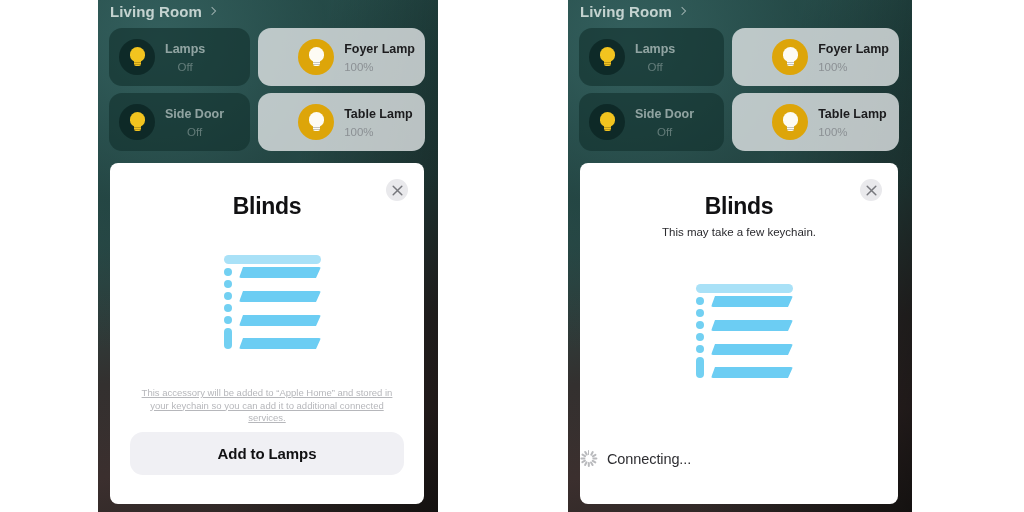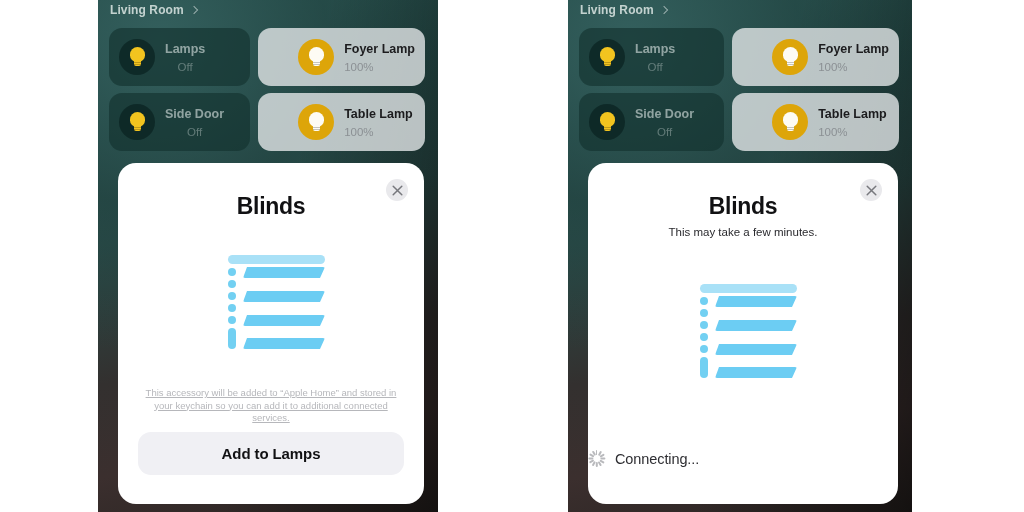--- a/index.html
+++ b/index.html
@@ -44,21 +44,21 @@
   .room-header {
     position: absolute;
     top: 3px;
     left: 12px;
     display: flex;
     align-items: center;
     gap: 7px;
     z-index: 3;
   }
   .room-title {
-    font-size: 12px;
+    font-size: 15px;
     font-weight: 600;
     color: rgba(233,240,238,0.80);
     letter-spacing: 0.1px;
   }
   .chev {
     display: block;
     width: 6px; height: 6px;
     border-top: 1.7px solid rgba(218,228,226,0.62);
     border-right: 1.7px solid rgba(218,228,226,0.62);
     transform: rotate(45deg);
@@ -153,24 +153,23 @@
   .device-card.on  .device-state { color: #8b9094; }
 
   
   .sheet {
     position: absolute;
     left: 12px;
     right: 14px;
     top: 163px;
     bottom: 8px;
     background: #ffffff;
-    border-radius: 18px;
+    border-radius: 8px;
     z-index: 5;
     overflow: hidden;
-    margin-left: 8px;
   }
 
   .close-btn {
     position: absolute;
     top: 16px;
     right: 16px;
     width: 22px; height: 22px;
     border-radius: 50%;
     background: #e9e9ec;
     display: flex;
@@ -468,21 +467,21 @@
 
     <div class="sheet">
 
       <div class="close-btn">
         <svg width="11" height="11" viewBox="0 0 11 11" aria-hidden="true">
           <path d="M1.2 1.2 L9.8 9.8 M9.8 1.2 L1.2 9.8" stroke="#77787d" stroke-width="1.5" stroke-linecap="round"></path>
         </svg>
       </div>
 
       <div class="sheet-title">Blinds</div>
-      <div class="sheet-subtitle">This may take a few minutes.</div>
+      <div class="sheet-subtitle">This may take a few keychain.</div>
 
       <div class="blinds-holder b">
         <div class="blinds">
           <span class="rail"></span>
           <span class="cord-dot" style="top:15px"></span>
           <span class="cord-dot" style="top:27px"></span>
           <span class="cord-dot" style="top:39px"></span>
           <span class="cord-dot" style="top:51px"></span>
           <span class="cord-dot" style="top:63px"></span>
           <span class="cord-end" style="top:75px"></span>

